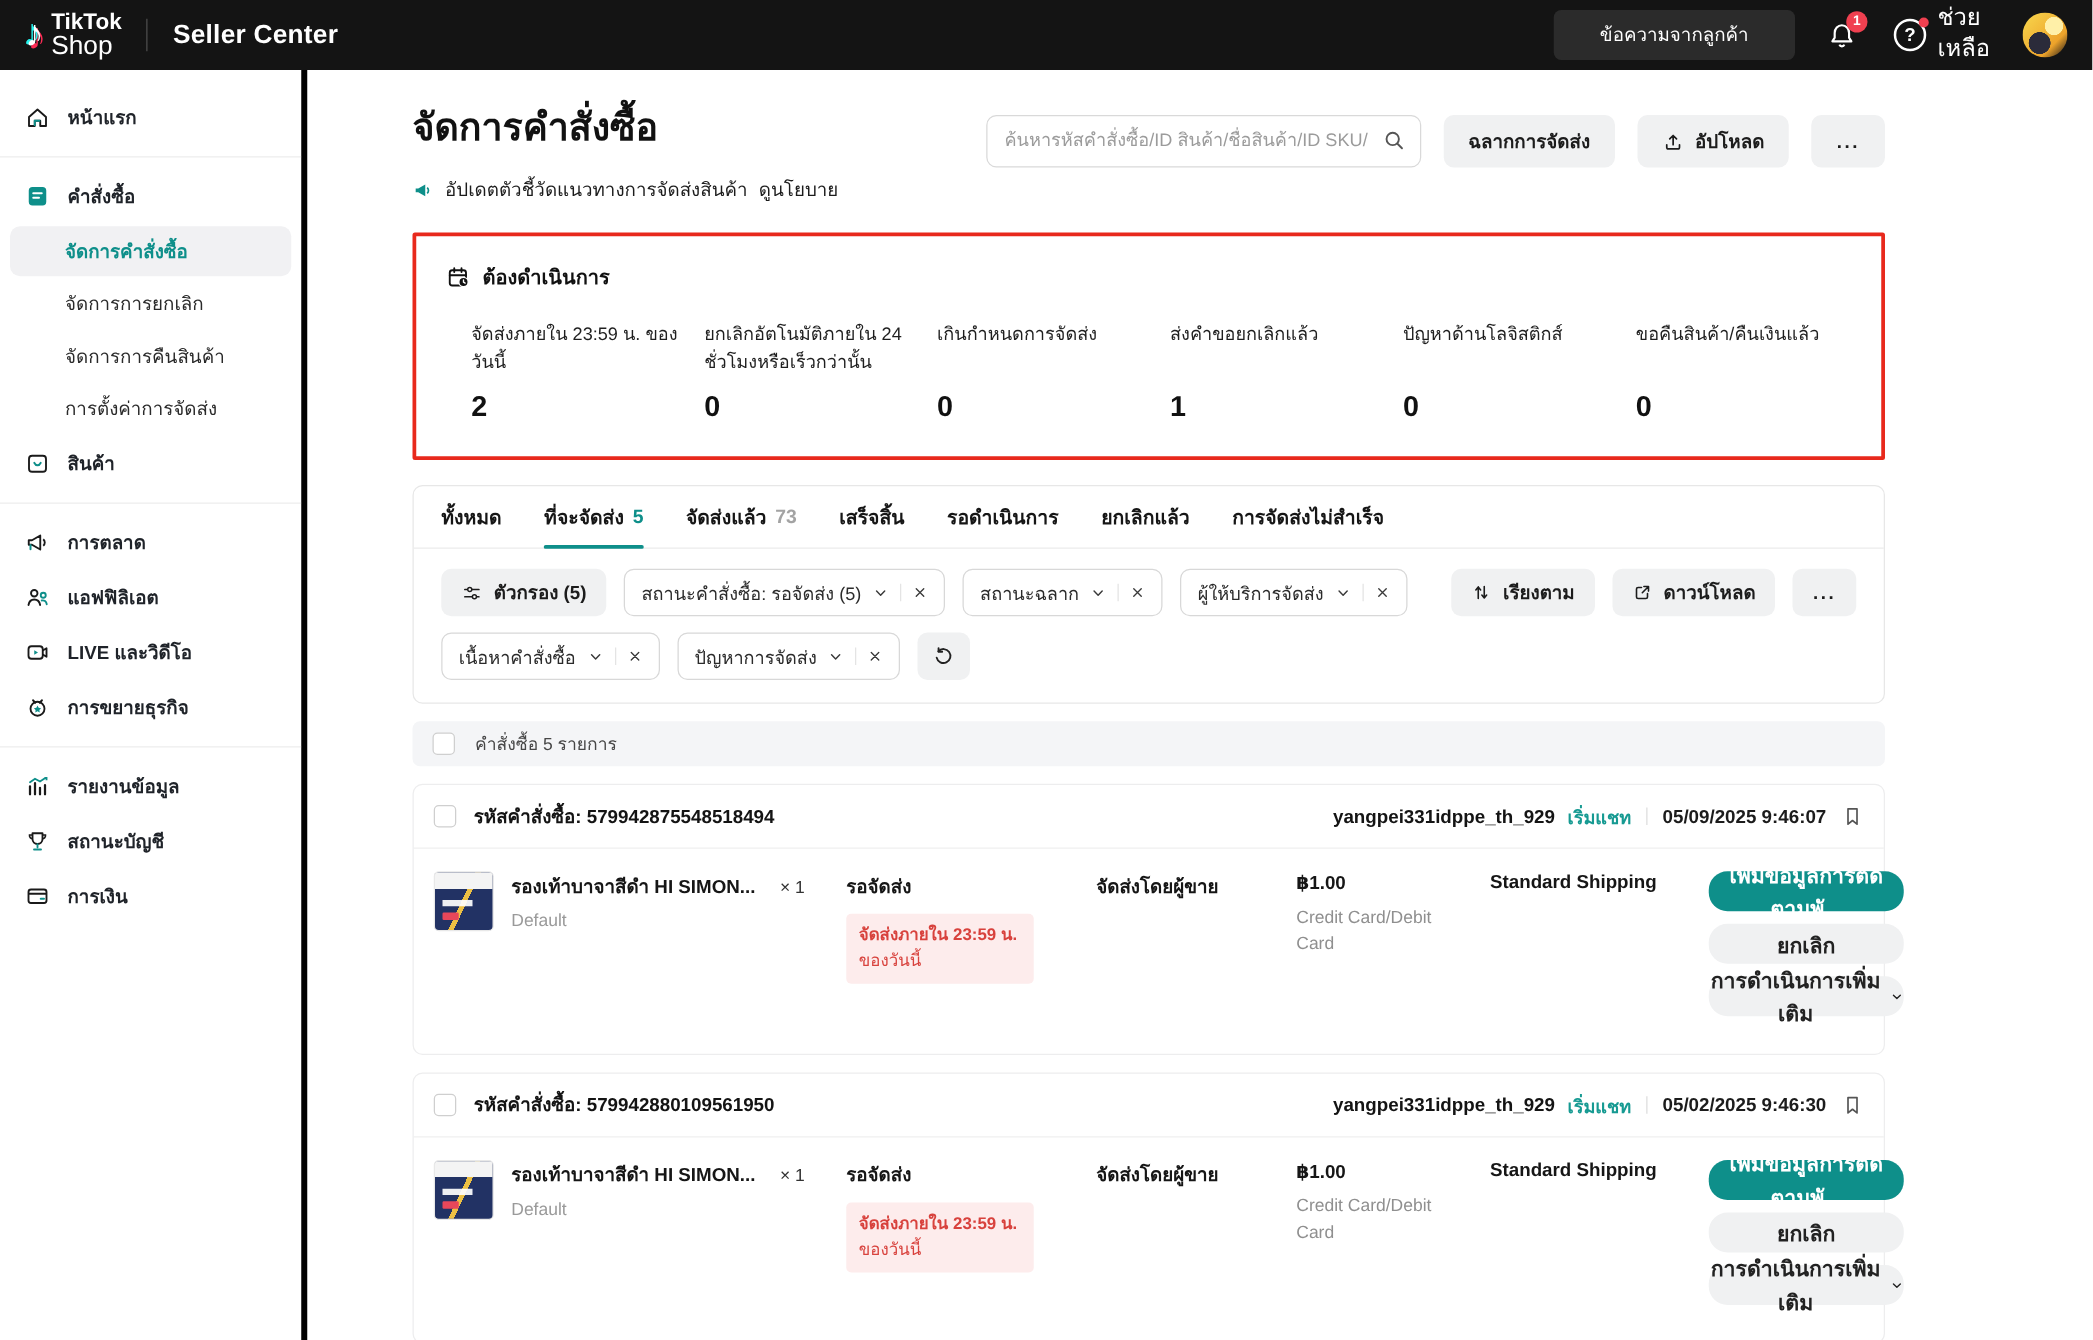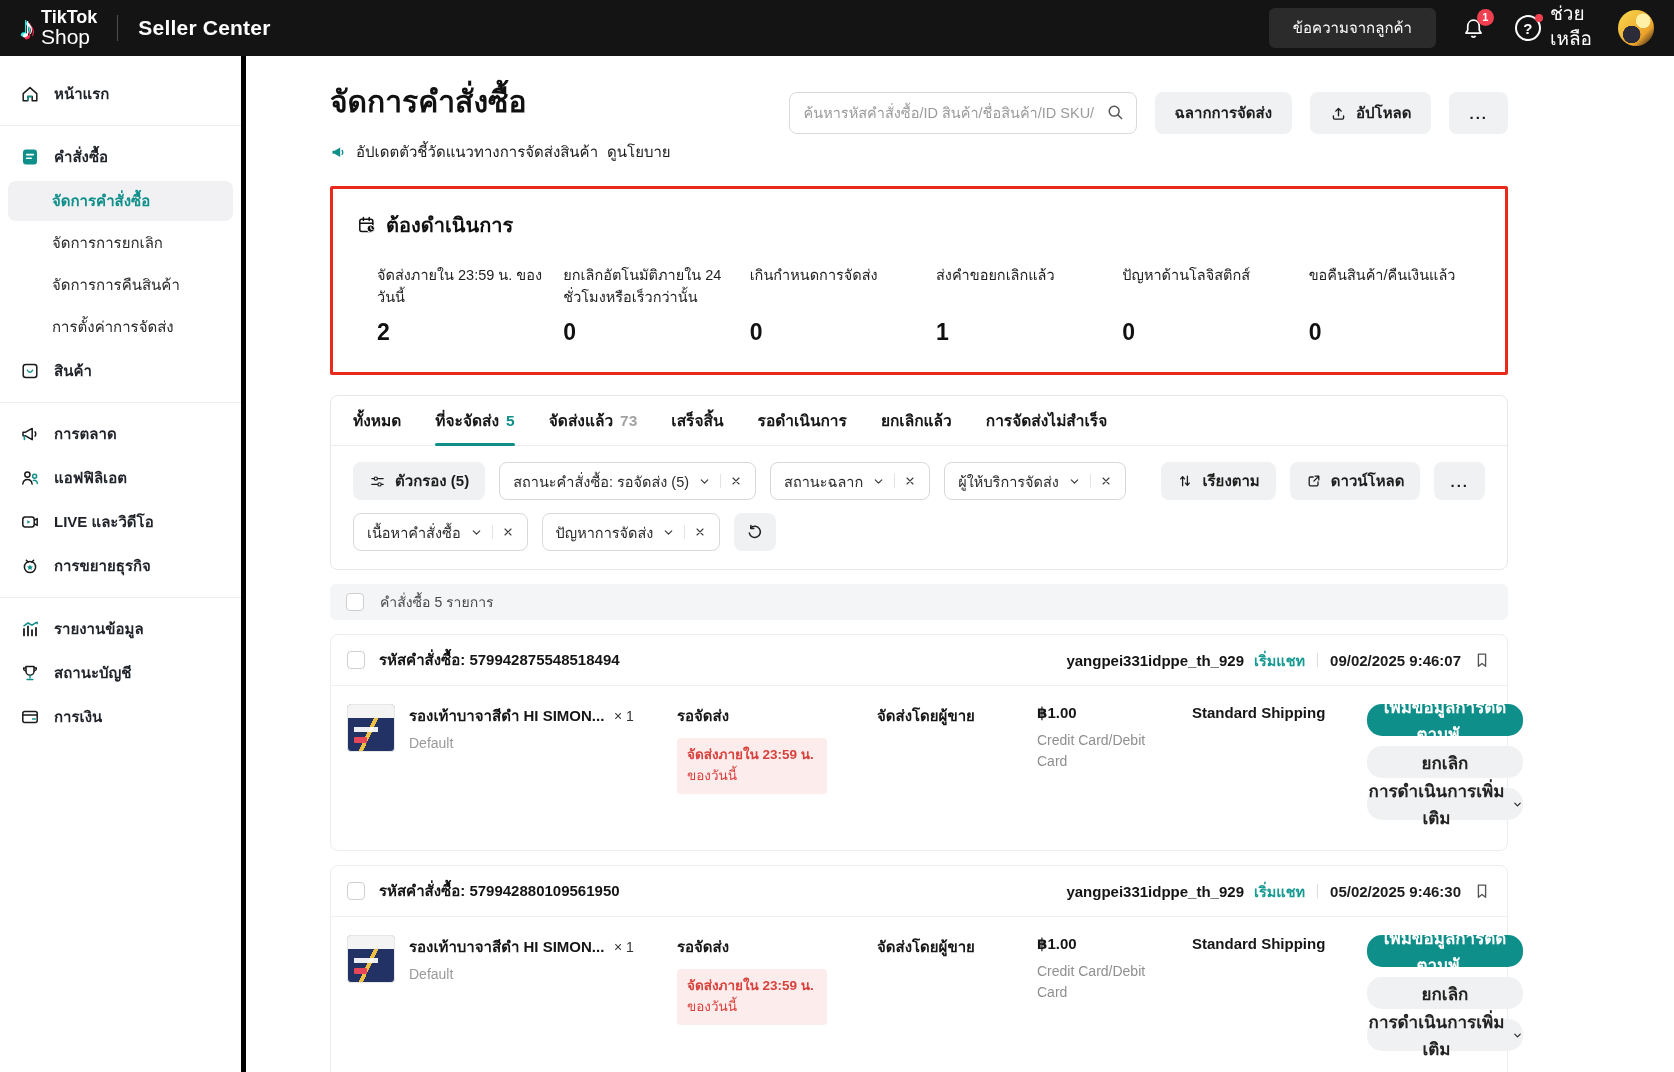--- a/index.html
+++ b/index.html
@@ -15,21 +15,21 @@
   .topbar{height:56px;background:#141414;display:flex;align-items:center;padding:0 20px;color:#fff;}
   .logo{display:flex;align-items:center;gap:6px;cursor:pointer}
   .note-ic{font-size:30px;font-weight:700;color:#fff;line-height:1;}
   .note-ic::before{content:"♪";text-shadow:-2px -1px 0 #25f4ee,2px 2px 0 #fe2c55;}
   .logo-text{display:flex;flex-direction:column;line-height:1.05;}
   .logo-text .l1{font-weight:700;font-size:18px;}
   .logo-text .l2{font-weight:400;font-size:21px;}
   .vline{width:1px;height:26px;background:#4d4d4d;margin:0 20px;}
   .hdr-title{font-size:21px;font-weight:700;letter-spacing:.2px;}
   .hdr-right{margin-left:auto;display:flex;align-items:center;}
-  .msg-btn{background:#2b2b2b;border:none;color:#fff;font-size:15px;height:40px;padding:0 24px;border-radius:6px;cursor:pointer;font-family:inherit;}
+  .msg-btn{background:#2b2b2b;border:none;color:#fff;font-size:15px;height:40px;padding:0 37px;border-radius:6px;cursor:pointer;font-family:inherit;}
   .bell-wrap{position:relative;margin:0 30px 0 26px;cursor:pointer;color:#fff;}
   .bell-badge{position:absolute;top:-8px;right:-9px;background:#f04050;color:#fff;font-size:11px;font-weight:700;min-width:17px;height:17px;border-radius:9px;display:flex;align-items:center;justify-content:center;padding:0 4px;}
   .help-wrap{display:flex;align-items:center;gap:9px;cursor:pointer;}
   .qmark{position:relative;width:26px;height:26px;border:2px solid #fff;border-radius:50%;display:flex;align-items:center;justify-content:center;font-weight:700;font-size:15px;}
   .qmark::before{content:"?";}
   .help-dot{position:absolute;top:-3px;right:-4px;width:8px;height:8px;border-radius:50%;background:#f04050;}
   .help-label{font-size:19px;line-height:1.3;color:#fff;font-family:Liberation Mono, monospace;}
   .avatar{width:36px;height:36px;border-radius:50%;margin-left:26px;cursor:pointer;
     background:radial-gradient(circle at 38% 68%, #2b2b3a 0 26%, rgba(0,0,0,0) 27%),
                radial-gradient(circle at 70% 30%, #fff0a8 0 20%, rgba(0,0,0,0) 21%),
@@ -52,21 +52,21 @@
   .head-ctrls{margin-left:auto;display:flex;align-items:center;gap:18px;margin-top:14px;}
   .search-box{position:relative;}
   .search-box input{width:348px;height:42px;border:1px solid #d9d9d9;border-radius:8px;padding:0 40px 0 14px;font-size:14.5px;color:#6d28d9;font-family:inherit;outline:none;}
   .search-box input::placeholder{color:#9b9b9b;}
   .search-ic{position:absolute;right:12px;top:11px;color:#555;}
   .gbtn{display:inline-flex;align-items:center;justify-content:center;gap:9px;height:42px;padding:0 20px;border:none;border-radius:8px;background:var(--gbtn);font-size:15px;font-weight:600;color:#1c1c1c;cursor:pointer;font-family:inherit;}
   .gbtn.sm{height:38px;padding:0 16px;}
   .dots{letter-spacing:2px;font-weight:800;}
   
   .todo{margin-top:22px;border:3px solid var(--red);border-radius:2px;background:#fff;padding:20px 24px 26px;}
-  .todo-title{display:flex;align-items:center;gap:9px;font-size:20px;font-weight:700;color:#111;}
+  .todo-title{display:flex;align-items:center;gap:9px;font-size:16px;font-weight:700;color:#111;}
   .todo-stats{display:grid;grid-template-columns:repeat(6,1fr);column-gap:14px;margin-top:24px;padding-left:20px;}
   .stat{cursor:pointer;}
   .stat .lbl{font-size:14.5px;line-height:1.5;color:#1f1f1f;min-height:44px;max-width:178px;}
   .stat .val{font-size:23px;font-weight:700;color:#111;margin-top:10px;}
   
   .tabs-card{margin-top:20px;border:1px solid #e7e7e7;border-radius:8px;background:#fff;}
   .tabs-row{display:flex;gap:34px;padding:0 22px;height:50px;border-bottom:1px solid var(--line);}
   .tab{position:relative;display:flex;align-items:center;gap:7px;font-size:15.5px;font-weight:600;color:#161616;cursor:pointer;}
   .tab .cnt{font-weight:600;color:#a3a3a3;}
   .tab.active .cnt{color:var(--accent);}
@@ -94,21 +94,21 @@
   .bm{margin-left:12px;color:#555;cursor:pointer;}
   .oc-div{height:1px;background:#f0f0f0;}
   .oc-body{display:flex;padding:18px 16px 30px;}
   .col-prod{width:330px;display:flex;gap:14px;flex:none;}
   .thumb{width:48px;height:48px;border-radius:4px;flex:none;position:relative;border:1px solid #e8e8e8;overflow:hidden;
     background-color:#223264;
     background-image:linear-gradient(#f4f4f4 0 13px,rgba(0,0,0,0) 13px),
       linear-gradient(115deg,rgba(0,0,0,0) 0 29px,#edc043 29px 33px,rgba(0,0,0,0) 33px);}
   .thumb::before{content:"";position:absolute;left:6px;top:22px;width:24px;height:5px;background:#fff;opacity:.92;}
   .thumb::after{content:"";position:absolute;left:6px;bottom:8px;width:13px;height:6px;background:#e8475a;border-radius:1px;}
-  .pname-row{display:flex;align-items:baseline;gap:10px;}
+  .pname-row{display:flex;align-items:baseline;gap:20px;}
   .pname{font-size:15px;font-weight:700;color:#161616;max-width:195px;white-space:nowrap;}
   .qty{font-size:14px;color:#333;}
   .variant{font-size:14px;color:#9a9a9a;margin-top:7px;}
   .col-status{width:200px;flex:none;}
   .status{font-size:15px;font-weight:700;color:#161616;}
   .deadline{margin-top:10px;width:150px;background:var(--urgent-bg);color:var(--urgent);border-radius:4px;padding:7px 10px;font-size:13.5px;line-height:1.55;}
   .deadline .d1{font-weight:700;}
   .col-ship{width:160px;flex:none;font-size:15px;font-weight:700;color:#161616;}
   .col-price{width:155px;flex:none;}
   .price{font-size:15px;font-weight:700;color:#161616;}
@@ -506,21 +506,21 @@
     </div>
 
     <article class="order-card">
       <div class="oc-head">
         <span class="cb"></span>
         <span class="oid"><span>รหัสคำสั่งซื้อ:</span> <span>579942875548518494</span></span>
         <div class="oc-meta">
           <span class="buyer">yangpei331idppe_th_929</span>
           <span class="chat">เริ่มแชท</span>
           <span class="msep"></span>
-          <span class="odate">09/02/2025 9:46:07</span>
+          <span class="odate">05/09/2025 9:46:07</span>
           <span class="bm">
               <svg viewBox="0 0 20 20" width="18" height="18">
                 <path d="M6 3.4h8V17l-4-3.2L6 17Z" fill="none" stroke="currentColor" stroke-width="1.5" stroke-linejoin="round"></path>
               </svg>
             </span>
         </div>
       </div>
       <div class="oc-div"></div>
       <div class="oc-body">
         <div class="col-prod">

